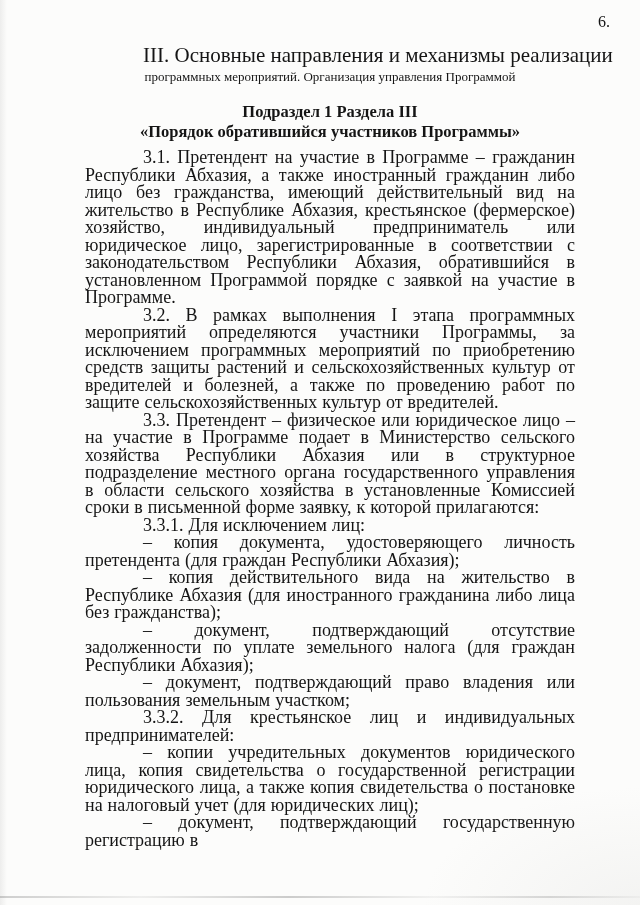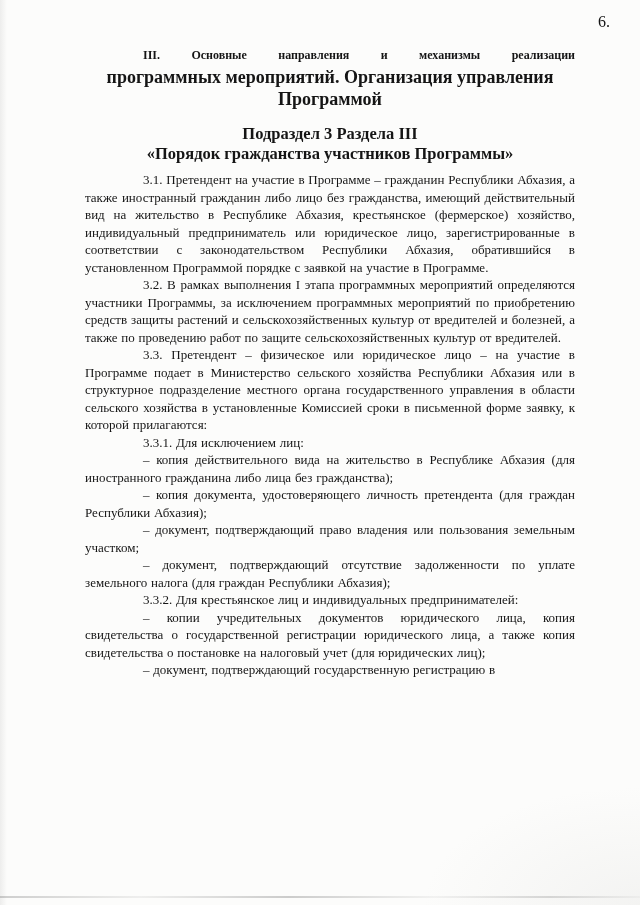--- a/index.html
+++ b/index.html
@@ -52,44 +52,44 @@
     font-size: 16px;
     line-height: 20px;
   }
   .content {
     position: absolute;
     left: 85px;
     top: 44px;
     width: 490px;
   }
   .heading-line1 {
-    font-weight: bold;
-    font-size: 12px;
+    font-weight: normal;
+    font-size: 21px;
     line-height: 22px;
     text-align: justify;
     text-align-last: justify;
     padding-left: 58px;
     white-space: nowrap;
   }
   .heading-line2 {
-    font-weight: bold;
-    font-size: 18px;
+    font-weight: normal;
+    font-size: 13px;
     line-height: 22px;
     text-align: center;
   }
   .subheading {
     margin-top: 14px;
     font-weight: bold;
     font-size: 16.5px;
     line-height: 20px;
     text-align: center;
   }
   .body-text {
     margin-top: 7px;
-    font-size: 13px;
+    font-size: 18px;
     line-height: 17.5px;
     text-align: justify;
   }
   .para {
     margin: 0;
     text-indent: 58px;
     word-spacing: 0.5px;
   }
 </style>
 </head>
@@ -102,34 +102,34 @@
   <div class="page-number">6.</div>
 
   <div class="content">
 
     <div>
       <div class="heading-line1">III.&nbsp;Основные направления и механизмы реализации</div>
       <div class="heading-line2">программных мероприятий. Организация управления Программой</div>
     </div>
 
     <div class="subheading">
-      <div>Подраздел 3 Раздела III</div>
-      <div>«Порядок гражданства участников Программы»</div>
+      <div>Подраздел 1 Раздела III</div>
+      <div>«Порядок обратившийся участников Программы»</div>
     </div>
 
     <div class="body-text">
 
     <p class="para">3.1.&nbsp;Претендент на участие в Программе – гражданин Республики Абхазия, а также иностранный гражданин либо лицо без гражданства, имеющий действительный вид на жительство в Республике Абхазия, крестьянское (фермерское) хозяйство, индивидуальный предприниматель или юридическое лицо, зарегистрированные в соответствии с законодательством Республики Абхазия, обратившийся в установленном Программой порядке с заявкой на участие в Программе.</p>
         <p class="para">3.2.&nbsp;В рамках выполнения I этапа программных мероприятий определяются участники Программы, за исключением программных мероприятий по приобретению средств защиты растений и сельскохозяйственных культур от вредителей и болезней, а также по проведению работ по защите сельскохозяйственных культур от вредителей.</p>
         <p class="para">3.3.&nbsp;Претендент – физическое или юридическое лицо – на участие в Программе подает в Министерство сельского хозяйства Республики Абхазия или в структурное подразделение местного органа государственного управления в области сельского хозяйства в установленные Комиссией сроки в письменной форме заявку, к которой прилагаются:</p>
         <p class="para">3.3.1. Для исключением лиц:</p>
+        <p class="para">–&nbsp;копия документа, удостоверяющего личность претендента (для граждан Республики Абхазия);</p>
         <p class="para">–&nbsp;копия действительного вида на жительство в Республике Абхазия (для иностранного гражданина либо лица без гражданства);</p>
-        <p class="para">–&nbsp;копия документа, удостоверяющего личность претендента (для граждан Республики Абхазия);</p>
+        <p class="para">–&nbsp;документ, подтверждающий отсутствие задолженности по уплате земельного налога (для граждан Республики Абхазия);</p>
         <p class="para">–&nbsp;документ, подтверждающий право владения или пользования земельным участком;</p>
-        <p class="para">–&nbsp;документ, подтверждающий отсутствие задолженности по уплате земельного налога (для граждан Республики Абхазия);</p>
         <p class="para">3.3.2. Для крестьянское лиц и индивидуальных предпринимателей:</p>
         <p class="para">– копии учредительных документов юридического лица, копия свидетельства о государственной регистрации юридического лица, а также копия свидетельства о постановке на налоговый учет (для юридических лиц);</p>
         <p class="para">–&nbsp;документ, подтверждающий государственную регистрацию в</p>
       </div>
 
   </div>
 
   <div class="corner-shade"></div>
   <div class="edge-bottom-line"></div>
 

